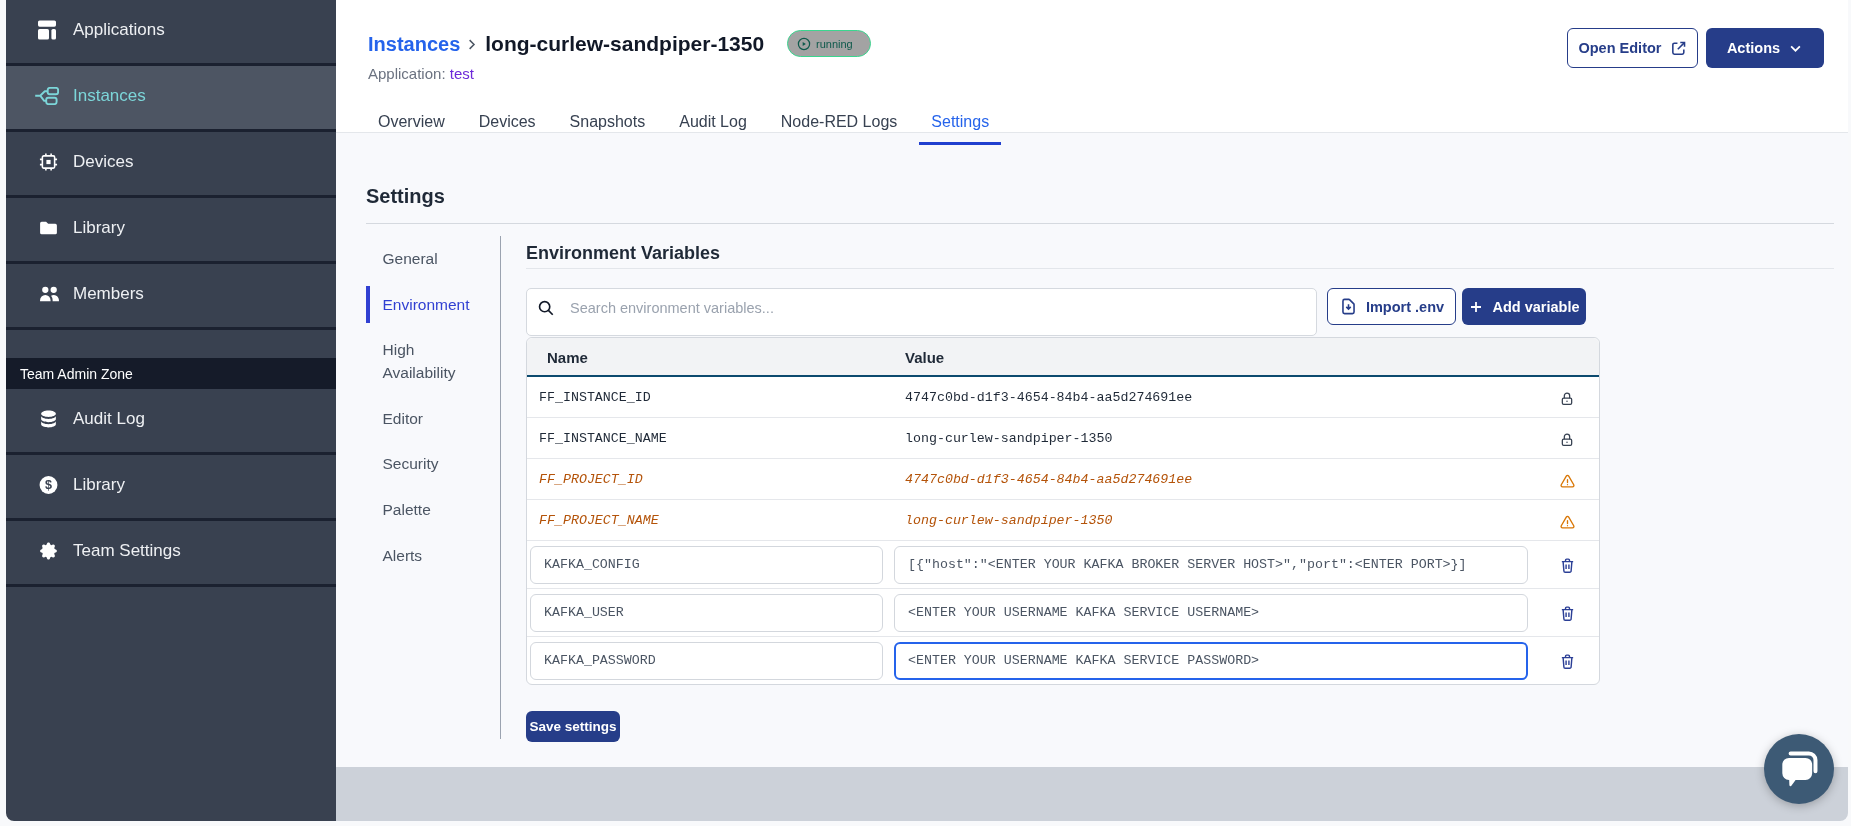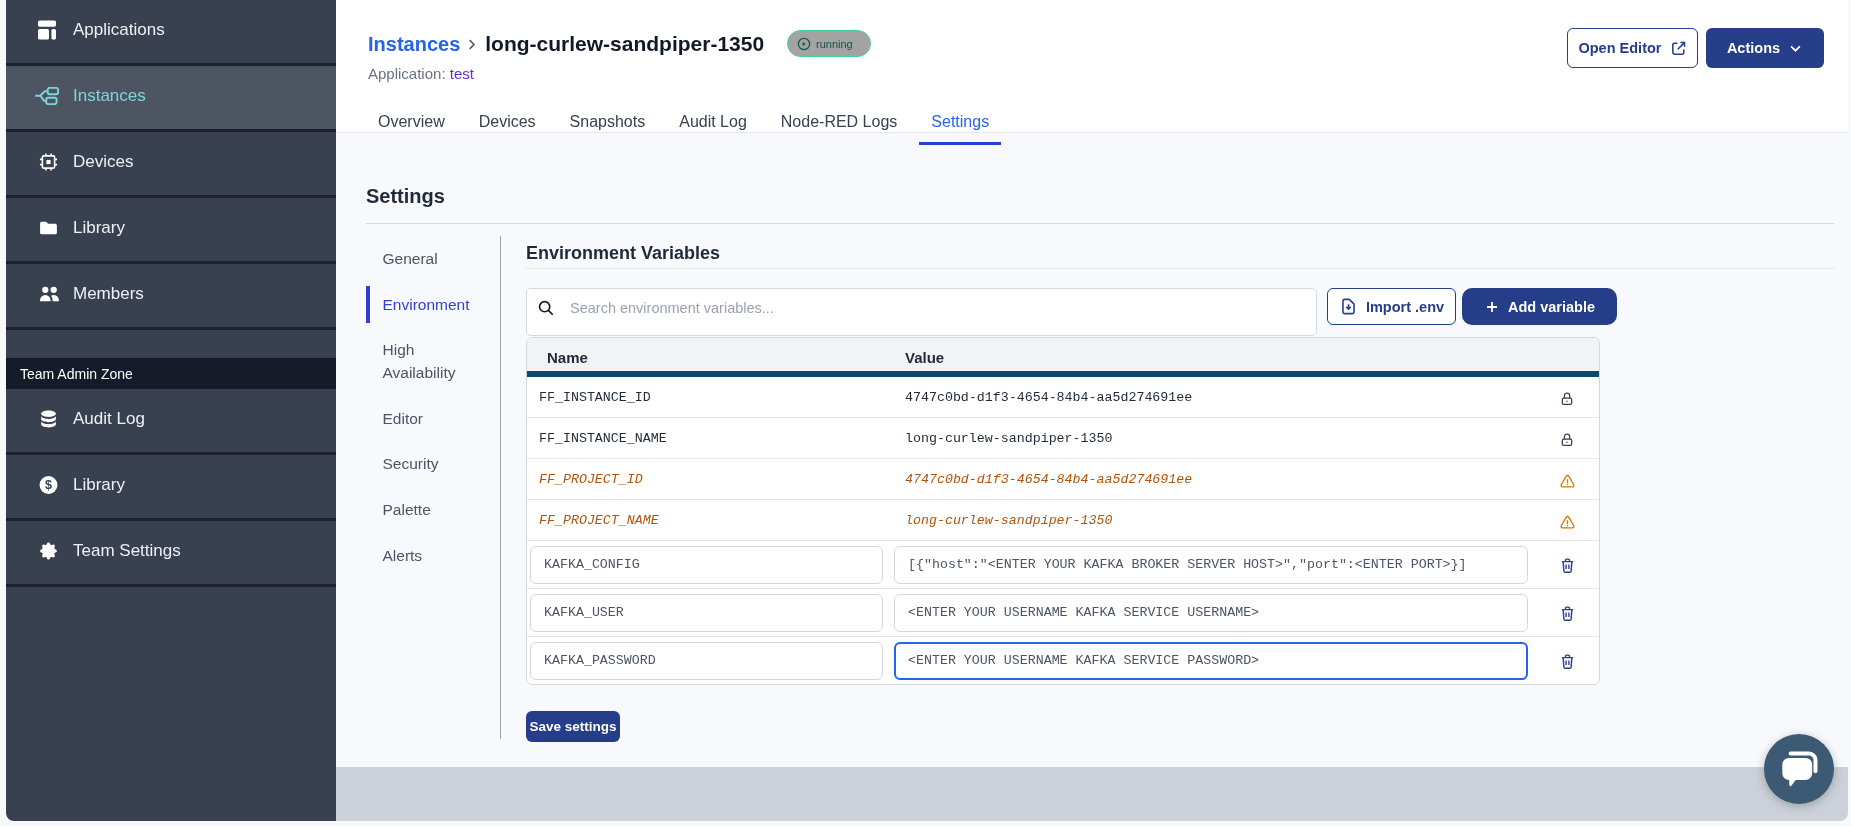--- a/index.html
+++ b/index.html
@@ -40,24 +40,24 @@
 .sn-item.active .bar { position:absolute; left:0; top:4px; bottom:4px; width:4px; background:#3140d2; }
 #vdiv { position:absolute; left:164px; top:90px; width:1px; height:503px; background:#9ba3b0; }
 #panel { position:absolute; left:190px; top:0; width:1308px; height:621px; }
 #panel h3 { position:absolute; left:0; top:97px; font-size:18px; color:#1f2937; }
 #hr2 { position:absolute; left:0; top:122px; width:1308px; height:1px; background:#e3e6eb; }
 #search { position:absolute; left:0; top:142px; width:791px; height:48px; background:#fff; border:1px solid #d5d9df; border-radius:5px; }
 #search .ph { position:absolute; left:43px; top:11px; font-size:14.5px; color:#9aa2ae; }
 #search svg { position:absolute; left:10px; top:10px; }
 .pbtn { position:absolute; top:142px; height:37px; border-radius:6px; font-size:14.5px; font-weight:bold; display:flex; align-items:center; justify-content:center; }
 #importenv { left:801px; width:129px; background:#fff; border:1.5px solid #263d89; color:#263d89; }
-#addvar { left:936px; width:155px; background:#263d89; color:#fff;border-radius:10px; }
+#addvar { left:936px; width:124px; background:#263d89; color:#fff; }
 
 #tbl { position:absolute; left:0; top:191px; width:1074px; height:348px; background:#fff; border:1px solid #d4d8de; border-radius:6px; }
-#thead { position:absolute; left:0; top:0; width:1072px; height:39px; background:#f2f3f5; border-bottom:6px solid #0c4a6e; border-radius:6px 6px 0 0; }
+#thead { position:absolute; left:0; top:0; width:1072px; height:39px; background:#f2f3f5; border-bottom:2px solid #0c4a6e; border-radius:6px 6px 0 0; }
 .th { position:absolute; top:11px; font-size:15px; font-weight:bold; color:#1f2937; }
 .row { position:absolute; left:0; width:1072px; border-bottom:1px solid #e5e7eb; }
 .mono { font-family:"Liberation Mono", monospace; font-size:13.3px; color:#1f2937; }
 .mono.warn { color:#b45309; font-style:italic; }
 .cellname { position:absolute; left:12px; top:13px; }
 .cellval { position:absolute; left:378px; top:13px; }
 .rowicon { position:absolute; left:1032px; top:14px; }
 .inp { position:absolute; background:#fff; border:1px solid #d3d7dd; border-radius:6px; height:38px; line-height:36px; padding-left:13px; color:#4b5563; }
 .inp.name { left:3px; top:5px; width:353px; }
 .inp.val { left:367px; top:5px; width:634px; }

